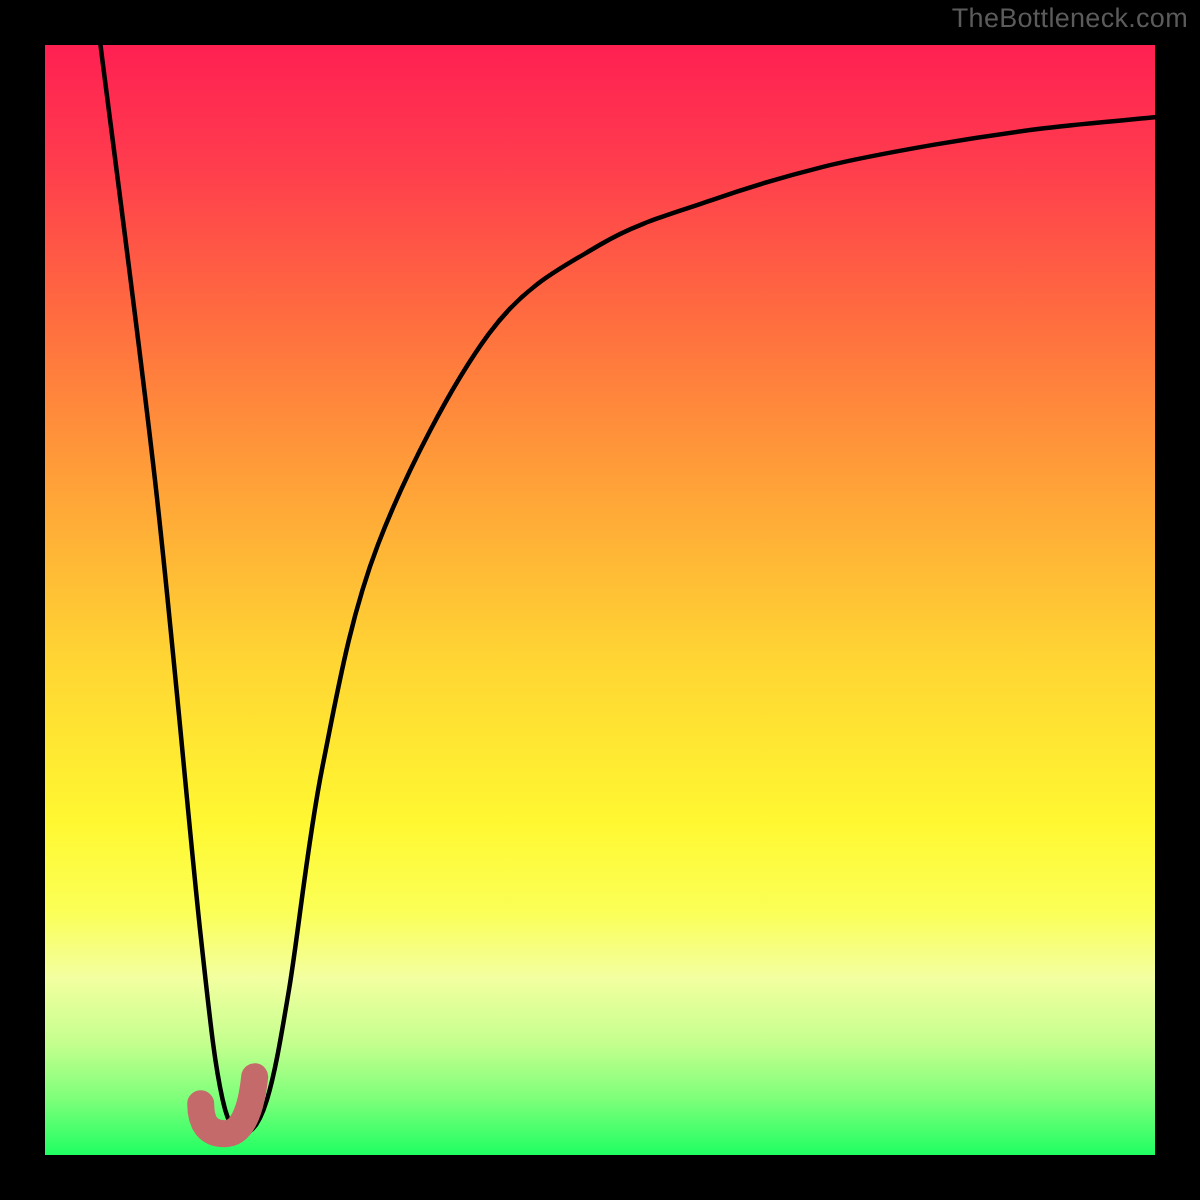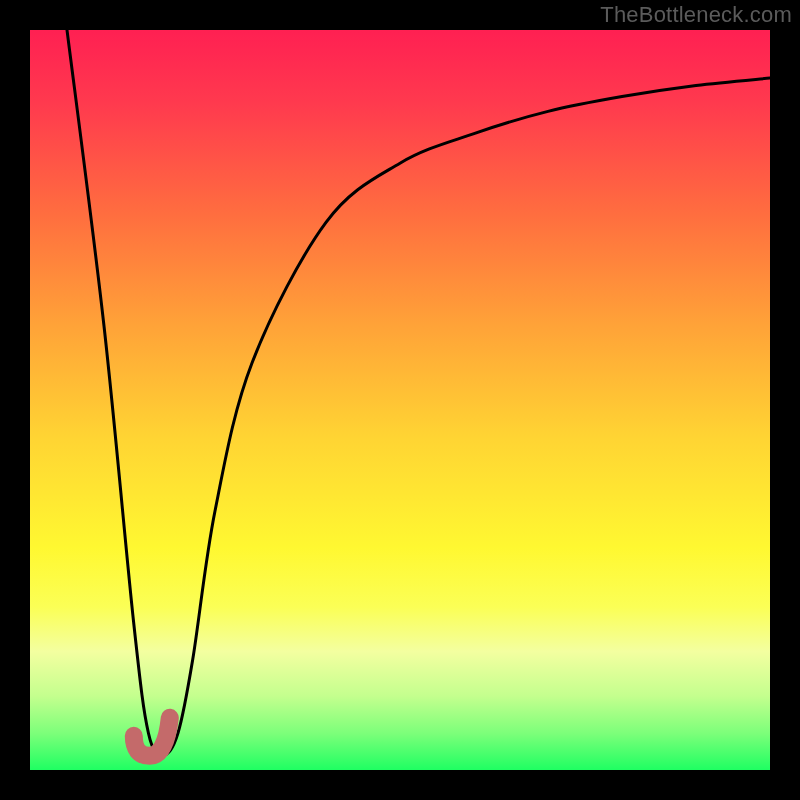--- a/index.html
+++ b/index.html
@@ -15,21 +15,21 @@
     position: relative;
     width: 800px;
     height: 800px;
     background: #000;
   }
   .watermark {
     position: absolute;
     top: 2px;
     right: 8px;
     color: #5b5b5b;
-    font-size: 22px;
+    font-size: 18px;
     font-weight: 500;
     letter-spacing: 0.2px;
     z-index: 5;
   }
   .plot {
     position: absolute;
     left: 30px;
     top: 30px;
     width: 740px;
     height: 740px;

